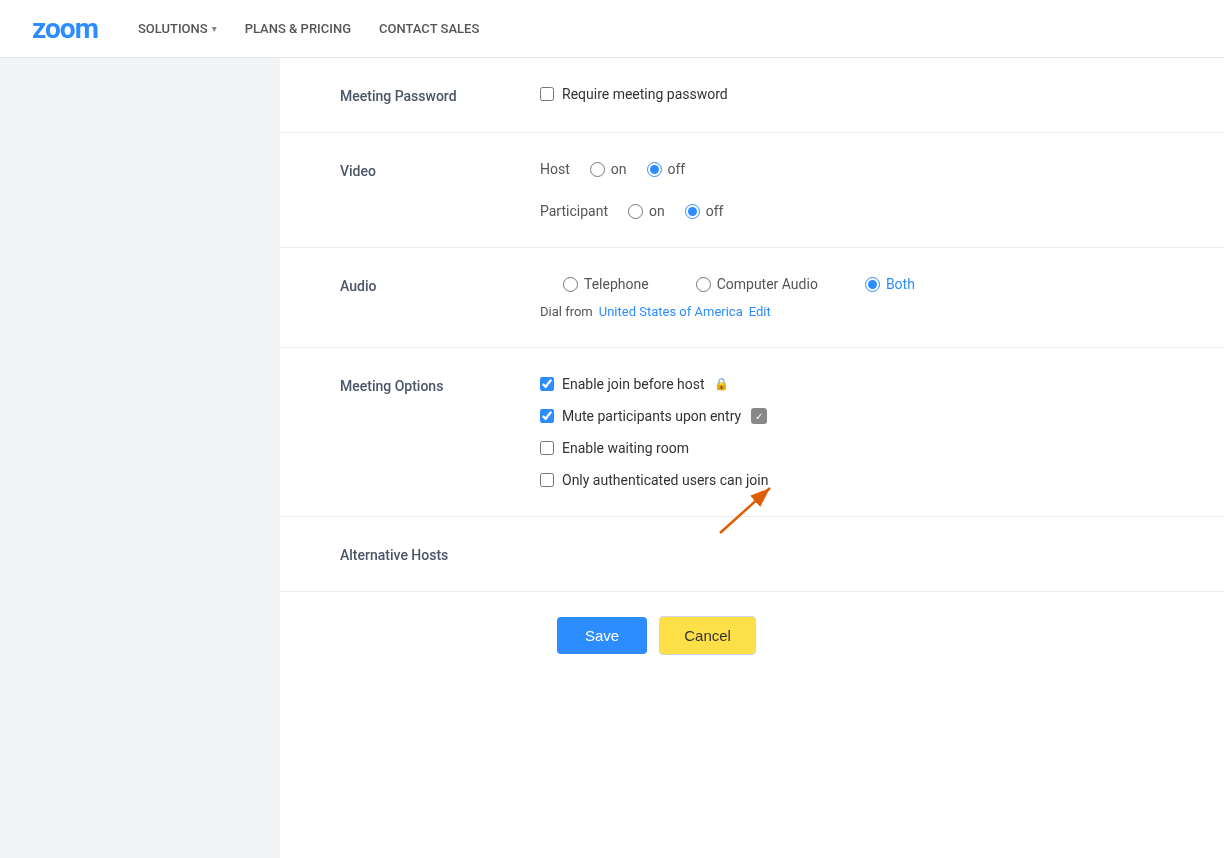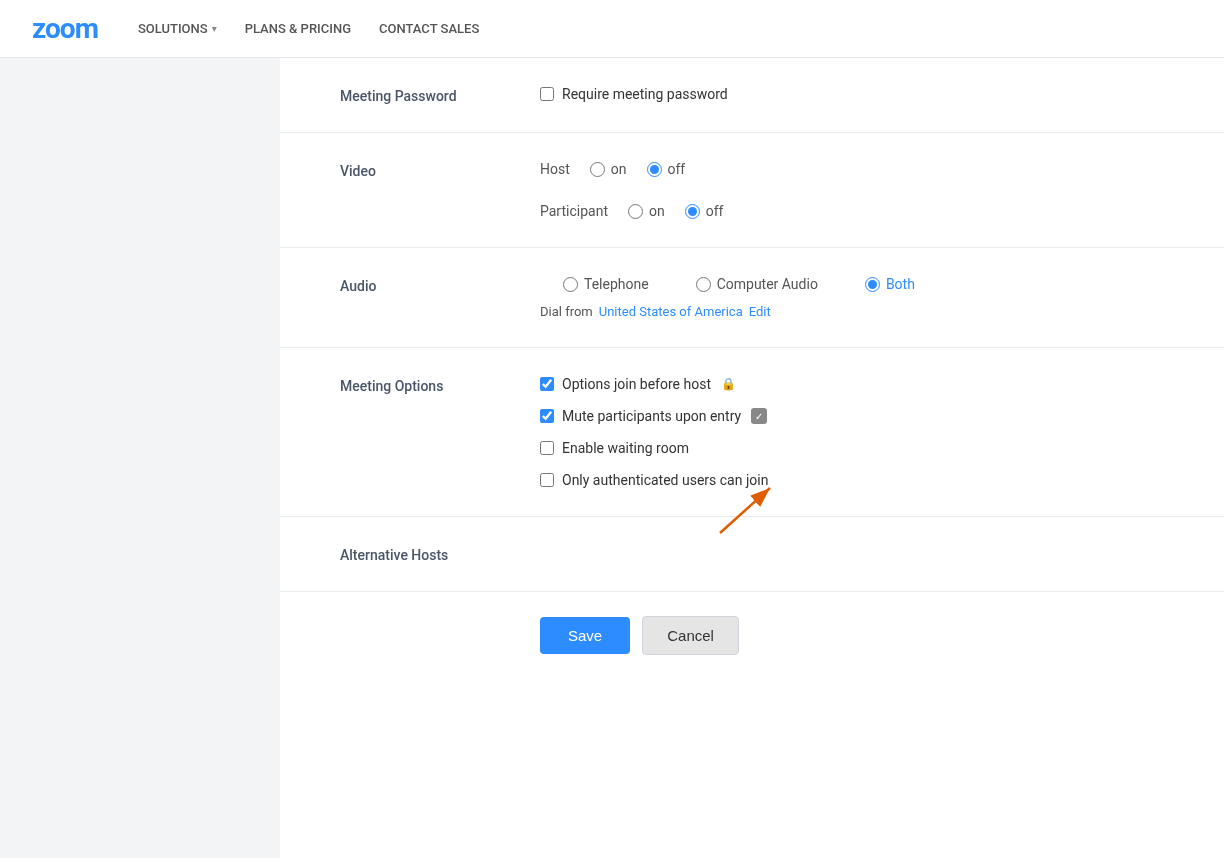--- a/index.html
+++ b/index.html
@@ -188,23 +188,24 @@
     }
     .btn-save {
       background: #2d8cff;
       color: #fff;
       border: none;
       border-radius: 4px;
       padding: 10px 28px;
       font-size: 15px;
       font-weight: 500;
       cursor: pointer;
+      margin-left: 17px;
     }
     .btn-cancel {
-      background: #e5e5e5;
+      background: #fde047;
       color: #333;
       border: 1px solid #d1d5db;
       border-radius: 4px;
       padding: 10px 24px;
       font-size: 15px;
       cursor: pointer;
     }
 
     
     .sub-label { color: #555; font-size: 14px; }
@@ -308,21 +309,21 @@
       </div>
     </div>
 
     <div class="form-row">
       <div class="form-label">Meeting Options</div>
       <div class="form-controls">
         <div class="options-list">
 
           <div class="option-row">
             <input type="checkbox" id="opt1" checked="" style="">
-            <label for="opt1" class="option-label">Options join before host</label>
+            <label for="opt1" class="option-label">Enable join before host</label>
             <span class="lock-icon">🔒</span>
           </div>
 
           <div class="option-row">
             <input type="checkbox" id="opt2" checked="" style="">
             <label for="opt2" class="option-label">Mute participants upon entry</label>
             <span class="info-icon">✓</span>
           </div>
 
           <div class="option-row">

